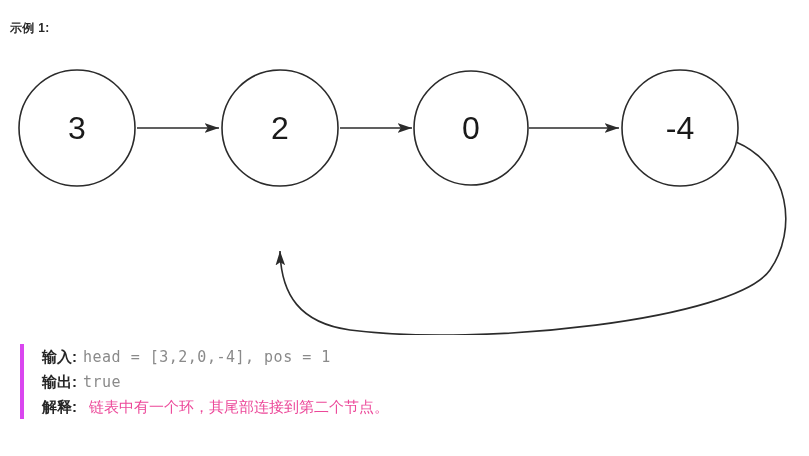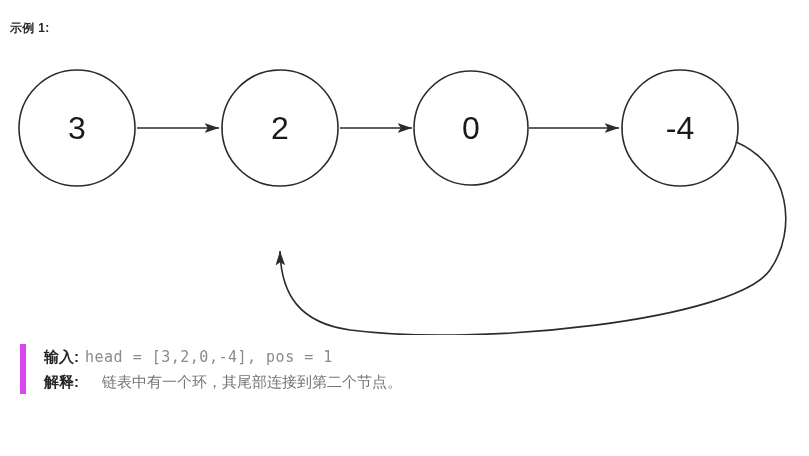--- a/index.html
+++ b/index.html
@@ -35,21 +35,21 @@
   }
   .node-label {
     font-family: "Liberation Sans", "DejaVu Sans", sans-serif;
     font-size: 32px;
     fill: #1a1a1a;
   }
   .block {
     position: absolute;
     left: 20px;
     top: 344px;
-    border-left: 6px solid #d946ef;
+    border-left: 4px solid #d946ef;
     padding-left: 18px;
     box-sizing: border-box;
   }
   .block-line {
     display: block;
     white-space: nowrap;
     line-height: 25px;
     height: 25px;
   }
   .lbl {
@@ -60,21 +60,21 @@
   }
   .code {
     font-family: "DejaVu Sans Mono", "Liberation Mono", monospace;
     font-size: 15px;
     color: #8a8a8a;
     letter-spacing: 0.5px;
   }
   .desc {
     font-family: Liberation Serif, serif;
     font-size: 15px;
-    color: #737373;
+    color: #ec4899;
   }
 </style>
 </head>
 <body>
 
 <div class="example-title">示例 1:</div>
 
 <div class="diagram">
   <svg width="809" height="280" viewBox="0 0 809 280" xmlns="http://www.w3.org/2000/svg">
     <defs>
@@ -106,15 +106,18 @@
       <text class="node-label" x="680" y="73" text-anchor="middle" dominant-baseline="central">-4</text>
     </g>
   </svg>
 </div>
 
 <div class="block">
   <span class="block-line">
     <span class="lbl" style="margin-right: 6px;">输入:</span><span class="code">head = [3,2,0,-4], pos = 1</span>
   </span>
   <span class="block-line">
-    <span class="lbl" style="margin-right: 23px;">解释:</span><span class="desc">链表中有一个环，其尾部连接到第二个节点。</span>
+    <span class="lbl" style="margin-right: 6px;">输出:</span><span class="code">true</span>
+  </span>
+  <span class="block-line">
+    <span class="lbl" style="margin-right: 12px;">解释:</span><span class="desc">链表中有一个环，其尾部连接到第二个节点。</span>
   </span>
 </div>
 
 </body></html>

